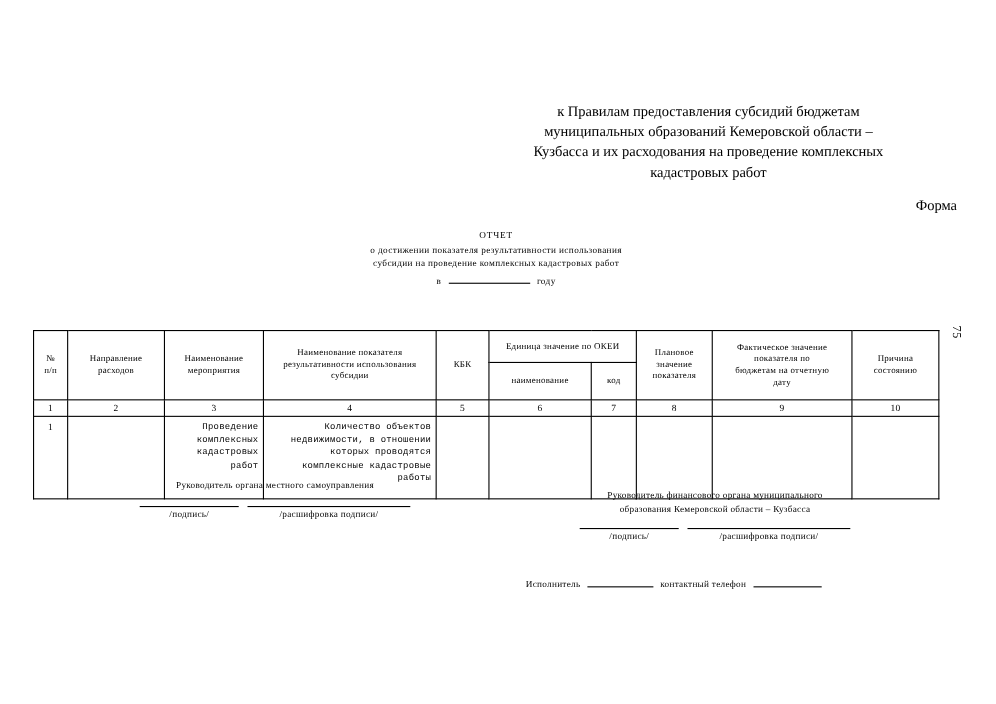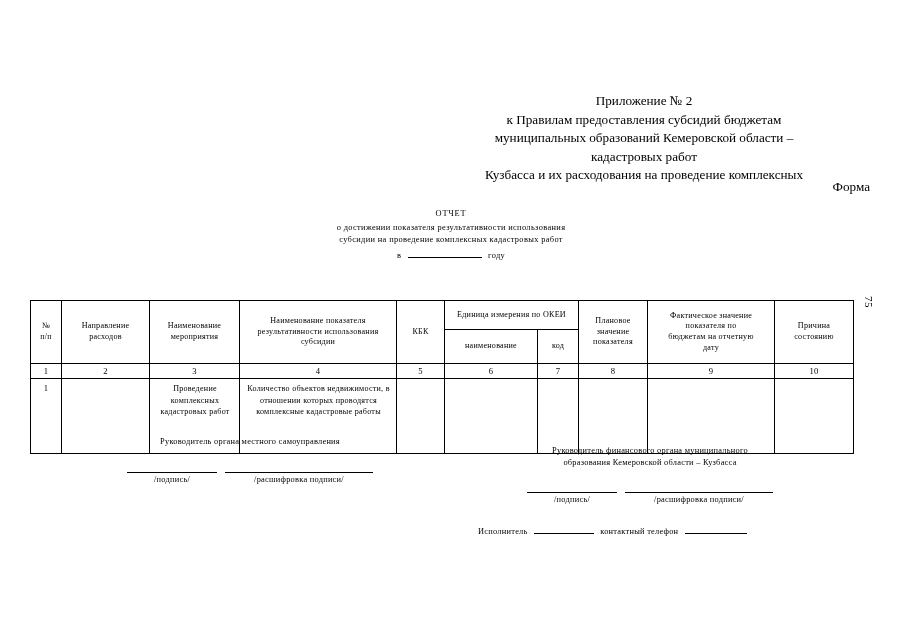--- a/index.html
+++ b/index.html
@@ -118,42 +118,43 @@
     height: 22px;
     padding: 2px 3px;
   }
   .report-table td.numrow {
     height: 14px;
     font-size: 8.6px;
   }
   .report-table td.datacell {
     height: 70px;
     vertical-align: top;
-    text-align: center;
+    text-align: right;
     padding: 4px 4px 0 5px;
     line-height: 11.6px;
+    font-family: Liberation Mono, monospace;
   }
   .report-table td.datacell-center {
     height: 70px;
     vertical-align: top;
     text-align: center;
     padding: 4px 3px 0 3px;
     font-size: 8.6px;
   }
 
   
   .sig-block { position: absolute; font-size: 8.4px; line-height: 11.6px; letter-spacing: 0.25px; }
   .sig-left  { left: 60px;  top: 436px; width: 380px; text-align: center; }
   .sig-right { left: 455px; top: 445px; width: 390px; text-align: center; }
 
   .sig-lines {
     display: flex;
     justify-content: center;
     gap: 8px;
-    margin-top: 24px;
+    margin-top: 12px;
   }
   .sig-slot { text-align: center; }
   .sig-rule { border-top: 1px solid #000; height: 0; }
   .sig-rule.w1 { width: 90px; }
   .sig-rule.w2 { width: 148px; }
   .sig-cap { margin-top: 1px; font-size: 8.4px; }
 
   .ispolnitel {
     position: absolute;
     left: 478px;
@@ -178,25 +179,24 @@
     transform-origin: center center;
     letter-spacing: 0.5px;
   }
 </style>
 </head>
 <body>
 
 <div class="page">
 
   <div class="appendix-block">
-    <div class="appendix-line l1">Приложение № 2</div>
     <div class="appendix-line l2">к Правилам предоставления субсидий бюджетам</div>
     <div class="appendix-line l3">муниципальных образований Кемеровской области –</div>
+    <div class="appendix-line l4">Кузбасса и их расходования на проведение комплексных</div>
     <div class="appendix-line l5">кадастровых работ</div>
-    <div class="appendix-line l4">Кузбасса и их расходования на проведение комплексных</div>
   </div>
 
   <div class="forma">Форма</div>
 
   <div class="report-title">
     <div class="otchet">ОТЧЕТ</div>
     <div>о достижении показателя результативности использования</div>
     <div>субсидии на проведение комплексных кадастровых работ</div>
     <div class="year-line">
       <span>в</span>
@@ -232,21 +232,21 @@
         <th class="hcell" rowspan="2">
           <div>Наименование</div>
           <div>мероприятия</div>
         </th>
         <th class="hcell" rowspan="2">
           <div>Наименование показателя</div>
           <div>результативности  использования</div>
           <div>субсидии</div>
         </th>
         <th class="hcell" rowspan="2">КБК</th>
-        <th class="hcell-top" colspan="2">Единица измерения по ОКЕИ</th>
+        <th class="hcell-top" colspan="2">Единица значение по ОКЕИ</th>
         <th class="hcell" rowspan="2">
           <div>Плановое</div>
           <div>значение</div>
           <div>показателя</div>
         </th>
         <th class="hcell" rowspan="2">
           <div>Фактическое значение</div>
           <div>показателя по</div>
           <div>бюджетам на отчетную</div>
           <div>дату</div>

